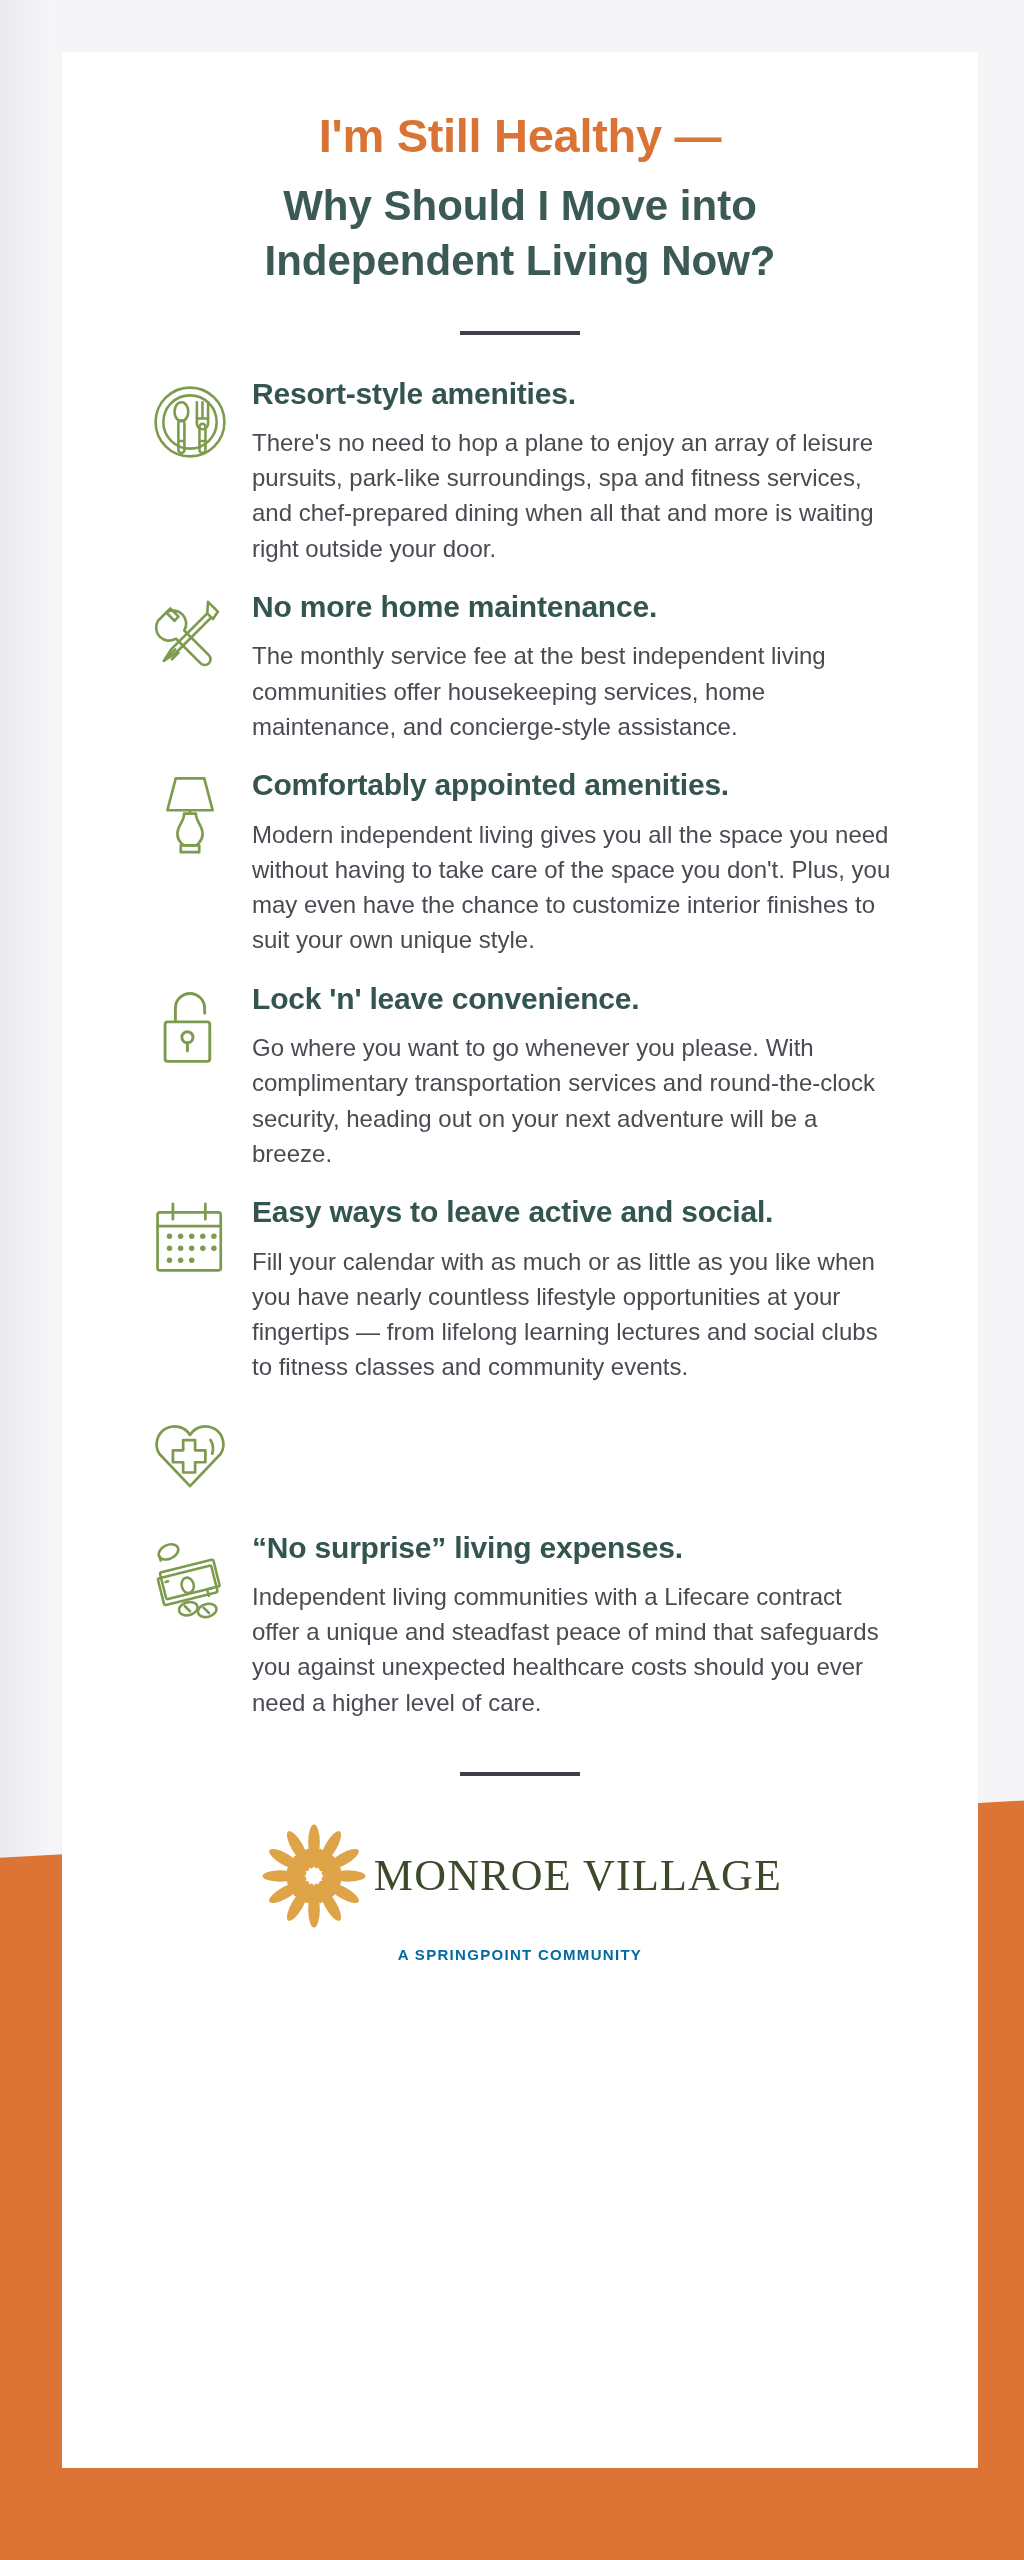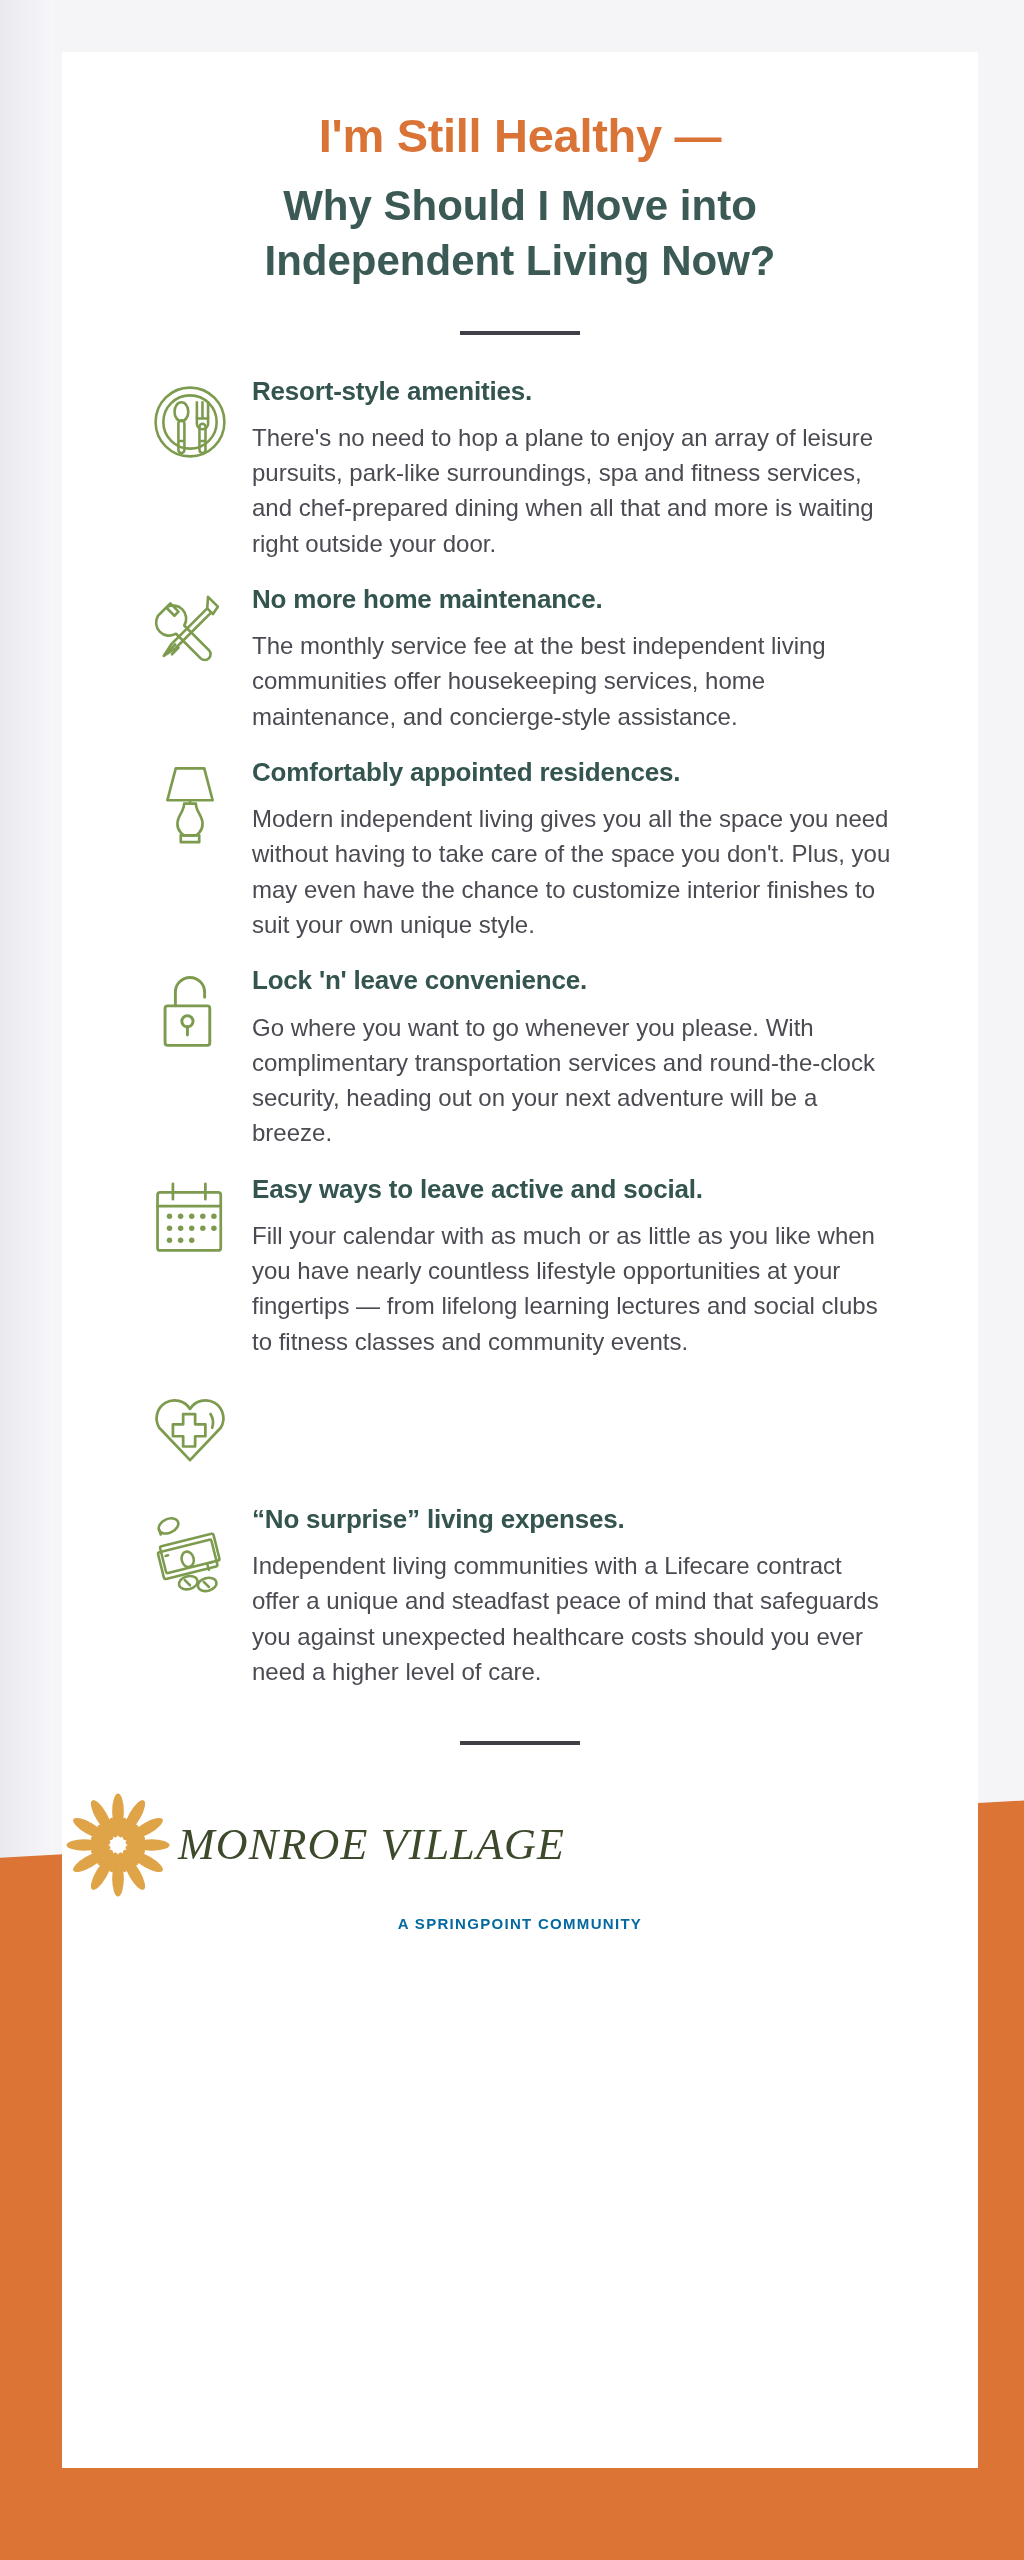--- a/index.html
+++ b/index.html
@@ -122,21 +122,21 @@
   .feature-icon svg {
     display: block;
   }
   .feature-body {
     flex: 1 1 auto;
     padding-left: 6px;
     padding-top: 4px;
   }
   .feature-title {
     color: #33544f;
-    font-size: 26px;
+    font-size: 30px;
     font-weight: bold;
     line-height: 1.28;
     margin: 0 0 12px 0;
     letter-spacing: -0.2px;
   }
   .feature-text {
     color: #4a4a52;
     font-size: 24px;
     line-height: 1.47;
     margin: 0;
@@ -150,22 +150,22 @@
   }
   .footer-rule {
     width: 120px;
     height: 4px;
     background: #3f3f48;
     margin: 0 auto 44px auto;
   }
   .logo-row {
     display: flex;
     align-items: center;
+    justify-content: center;
     gap: 4px;
-    font-style: italic;
   }
   .logo-mark {
     width: 112px;
     height: 112px;
     flex: 0 0 112px;
   }
   .logo-wordmark {
     color: #3c4a2b;
     font-family: "Liberation Serif", serif;
     font-size: 44px;
@@ -246,21 +246,21 @@
     <div class="feature">
       <div class="feature-icon">
         <svg width="76" height="88" viewBox="0 0 90 105" fill="none" stroke="#7d9b4e" stroke-width="3.2" stroke-linejoin="round">
           <path d="M28 10 h34 l10 38 h-54 z"></path>
           <path d="M45 48 v4"></path>
           <path d="M38 52 h14 c0 10 8 14 8 24 s-8 14 -8 14 h-14 s-8 -4 -8 -14 s8 -14 8 -24 z"></path>
           <path d="M34 90 h22 v8 h-22 z"></path>
         </svg>
       </div>
       <div class="feature-body">
-        <h3 class="feature-title">Comfortably appointed residences.</h3>
+        <h3 class="feature-title">Comfortably appointed amenities.</h3>
         <p class="feature-text">Modern independent living gives you all the space you need without having to take care of the space you don't. Plus, you may even have the chance to customize interior finishes to suit your own unique style.</p>
       </div>
     </div>
 
     <div class="feature">
       <div class="feature-icon">
         <svg width="74" height="86" viewBox="0 0 86 100" fill="none" stroke="#7d9b4e" stroke-width="3.4" stroke-linejoin="round" stroke-linecap="round">
           <rect x="14" y="44" width="52" height="46" rx="3"></rect>
           <path d="M26 44 V28 a17 17 0 0 1 34 0 v6"></path>
           <circle cx="40" cy="62" r="6.5"></circle>

